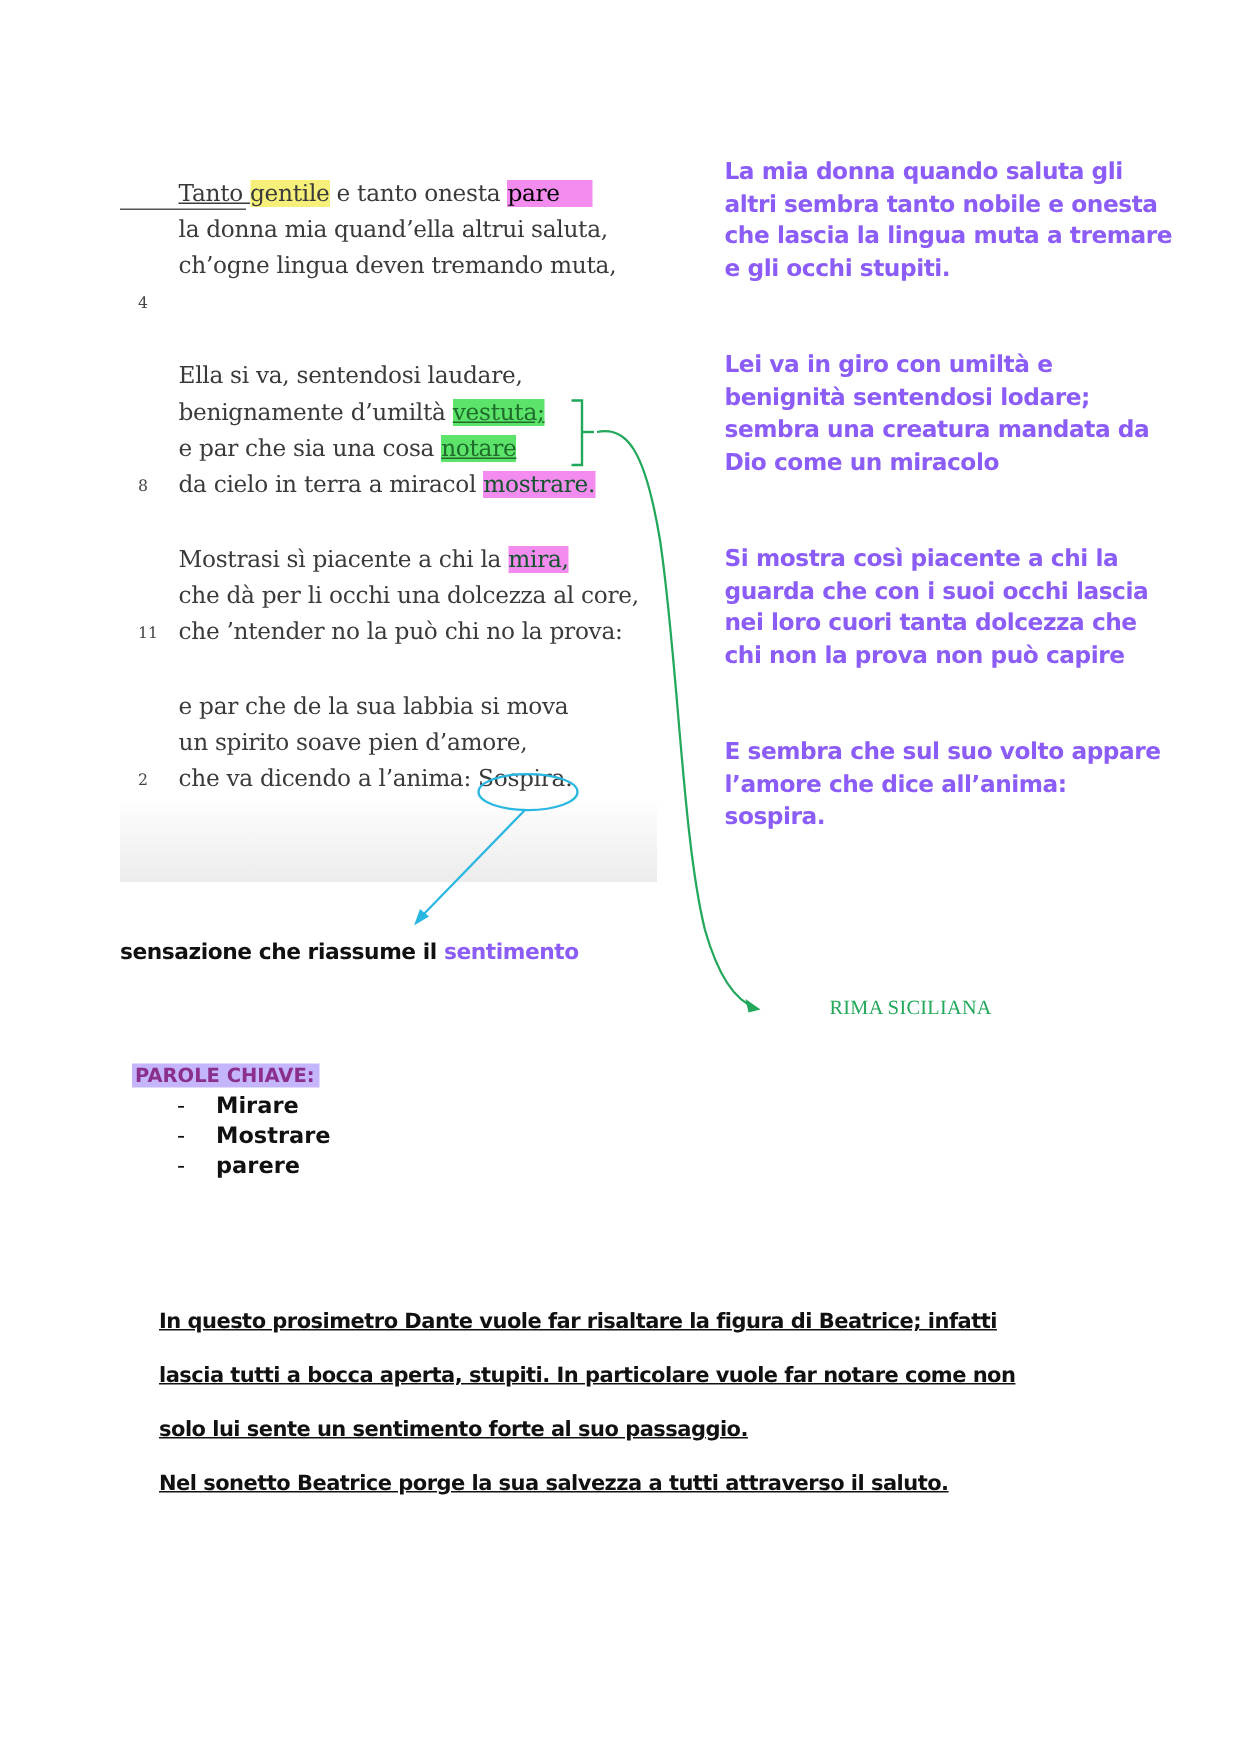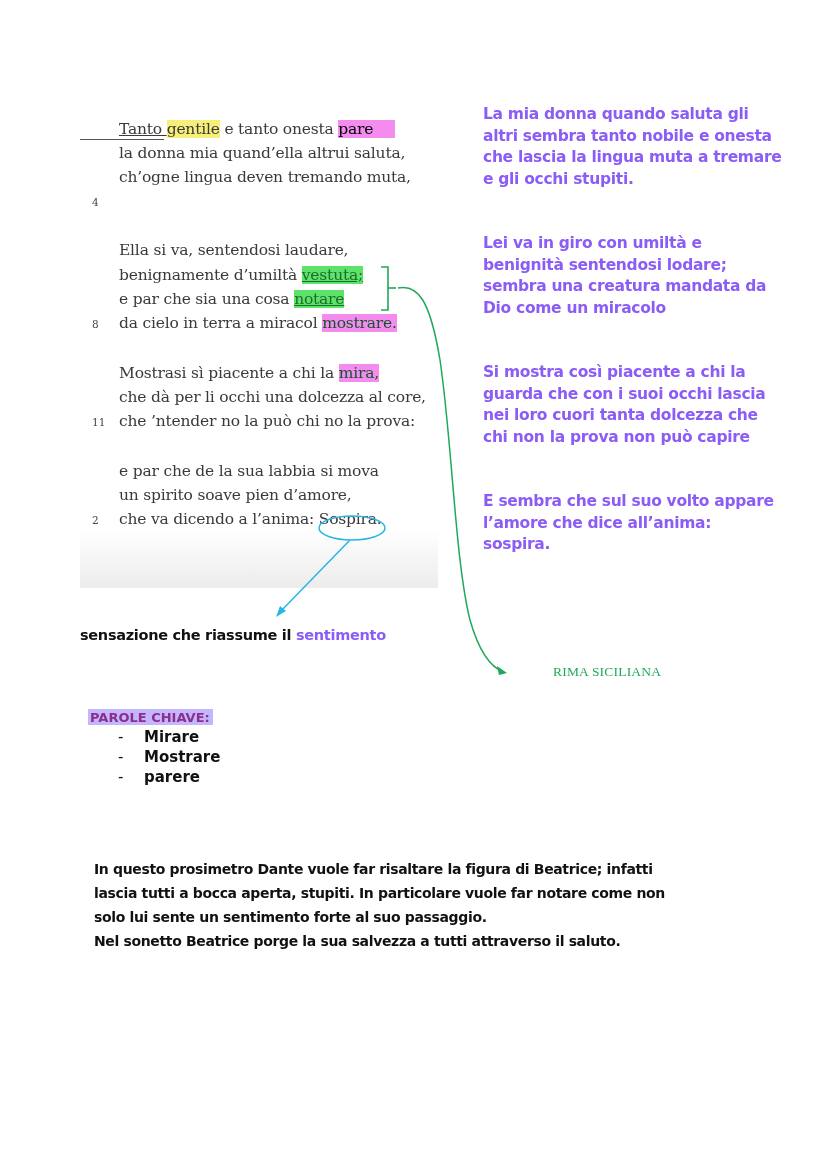--- a/index.html
+++ b/index.html
@@ -110,21 +110,21 @@
       position: absolute;
       left: 90px; top: 855px;
       width: 680px;
       font-family: "DejaVu Sans", sans-serif;
       font-weight: bold;
       font-size: 14px;
       line-height: 20px;
       color: #111;
       letter-spacing: -0.35px;
     }
-    .summary p { margin: 4px; }
+    .summary p { margin: 16px; text-decoration: underline; }
     svg.overlay {
       position: absolute;
       left: 0; top: 0;
       width: 828px; height: 1171px;
       pointer-events: none;
     }
   </style>
 </head>
 <body>
 

